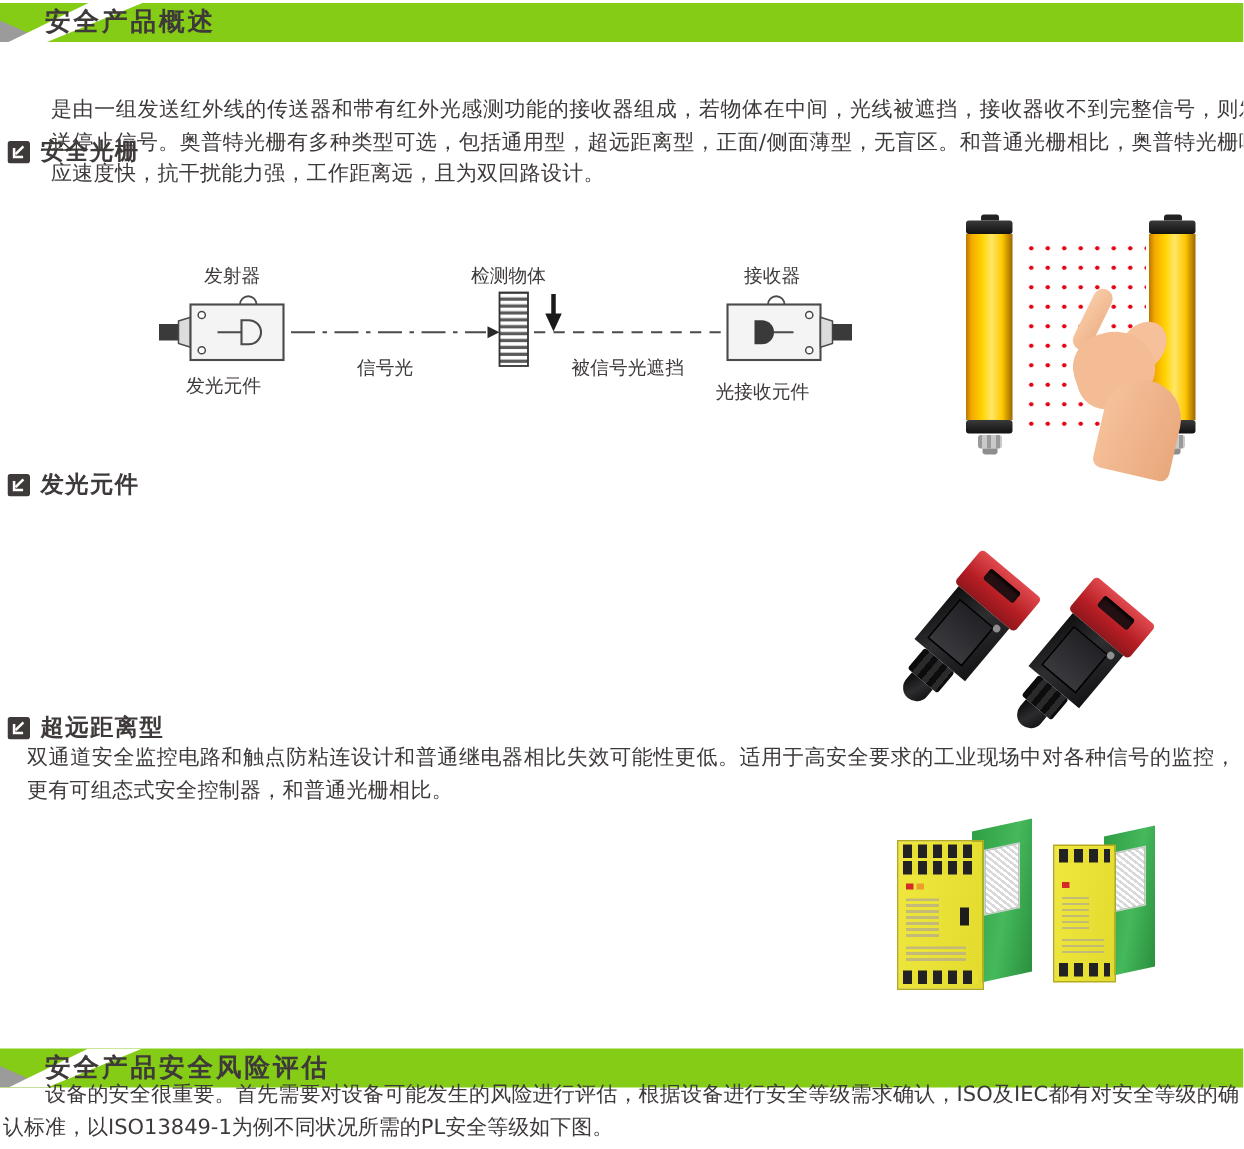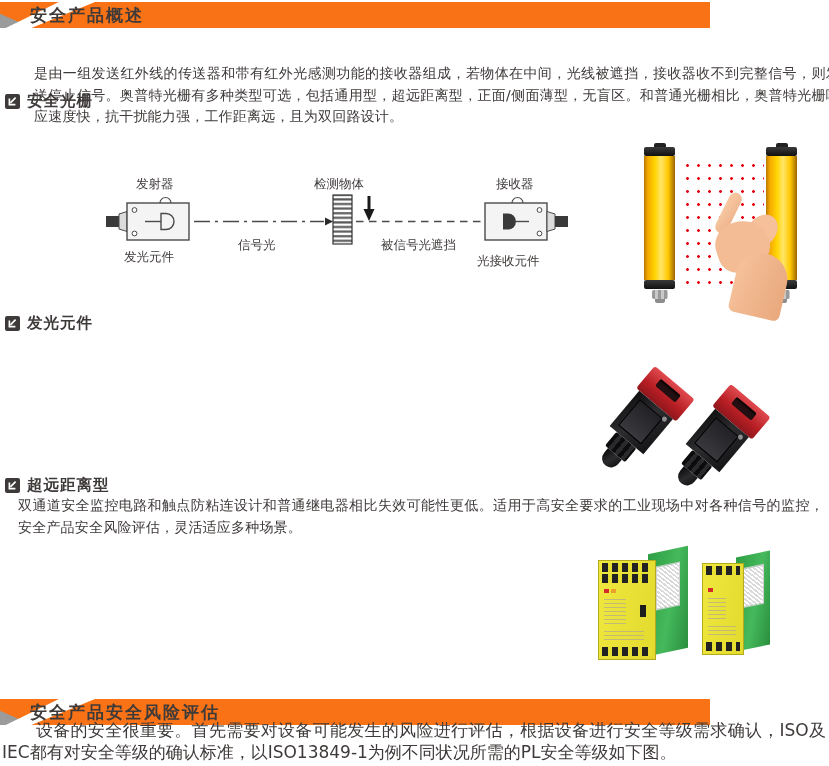--- a/index.html
+++ b/index.html
@@ -1,20 +1,20 @@
 <!DOCTYPE html>
 <html><head>
 <meta charset="utf-8">
 <style>
   * { margin:0; padding:0; box-sizing:border-box; }
   body { background:#fff; font-family:"DejaVu Sans","Liberation Sans",sans-serif; color:#3e3a39; }
   .page { position:relative; width:829px; height:766px; background:#fff; overflow:hidden; }
 
   
-  .banner { position:absolute; left:0; width:710px; height:26px; background:#f97316; }
+  .banner { position:absolute; left:0; width:829px; height:26px; background:#84cc16; }
   .banner .wedge-dark  { position:absolute; left:0; top:0; width:90px; height:26px;
                          background:#9b9b9b; clip-path:polygon(0 45%, 36% 100%, 0 100%); }
   .banner .wedge-white { position:absolute; left:0; top:0; width:95px; height:26px;
                          background:#ffffff; clip-path:polygon(6% 100%, 62% 0, 100% 0, 33% 100%); }
   .banner .banner-title { position:absolute; left:30px; top:0; line-height:26px;
                           font-size:17px; font-weight:bold; letter-spacing:2px; color:#3e3a39; }
 
   
   .sec-head { position:absolute; left:5px; display:flex; align-items:center; gap:7px; }
   .sec-head .arrow-box { width:15px; height:15px; flex:0 0 15px; }
@@ -73,21 +73,21 @@
   .relay .front { position:absolute; background:linear-gradient(100deg,#f0e83e,#e3da2e);
       border:1px solid #b4aa1e; }
   .relay .terms { position:absolute; left:3px; right:3px; height:9px;
       background:repeating-linear-gradient(90deg,#222 0 6px,#e8df33 6px 10px); }
   .relay .led { position:absolute; width:5px; height:4px; }
   .relay .textlines { position:absolute;
       background:repeating-linear-gradient(#b9b089 0 1.4px,rgba(0,0,0,0) 1.4px 4px); opacity:.8; }
   .relay .slotdark { position:absolute; width:6px; height:12px; background:#1d1d1d; }
 
   
-  .risk-para { position:absolute; left:2px; width:824px; font-size:17px; line-height:22px;
+  .risk-para { position:absolute; left:2px; width:824px; font-size:14px; line-height:22px;
       text-indent:2em; text-align:justify; }
 
   svg text { font-family:"DejaVu Sans","Liberation Sans",sans-serif; }
 </style>
 </head>
 <body>
 
 <div class="page">
 
   <div class="banner" style="top:2px;">
@@ -210,21 +210,21 @@
   </div>
 
   <div class="sec-head" style="top:475px;">
     <svg class="arrow-box" viewBox="0 0 15 15">
       <rect x="0" y="0" width="15" height="15" rx="2" fill="#3e3a39"></rect>
       <line x1="10.6" y1="3.6" x2="5.4" y2="8.8" stroke="#fff" stroke-width="1.7"></line>
       <polyline points="4.4,4.6 4.4,10.6 10.4,10.6" fill="none" stroke="#fff" stroke-width="1.7"></polyline>
     </svg>
     <span class="sec-title">超远距离型</span>
   </div>
-  <p class="para" style="top:495px;">双通道安全监控电路和触点防粘连设计和普通继电器相比失效可能性更低。适用于高安全要求的工业现场中对各种信号的监控，安全产品安全风险评估，灵活适应多种场景。</p>
+  <p class="para" style="top:495px;">双通道安全监控电路和触点防粘连设计和普通继电器相比失效可能性更低。适用于高安全要求的工业现场中对各种信号的监控，更有可组态式安全控制器，和普通光栅相比。</p>
 
   <div class="relays">
     <div class="relay" style="left:0; top:0; width:96px; height:118px;">
       <div class="side" style="left:50px; top:0; width:40px; height:102px; transform:skewY(-12deg);">
         <div class="wlabel" style="left:8px; top:14px; width:24px; height:44px;"></div>
       </div>
       <div class="front" style="left:0; top:10px; width:58px; height:100px;">
         <div class="terms" style="top:2px;"></div>
         <div class="terms" style="top:13px;"></div>
         <div class="terms" style="bottom:3px;"></div>

